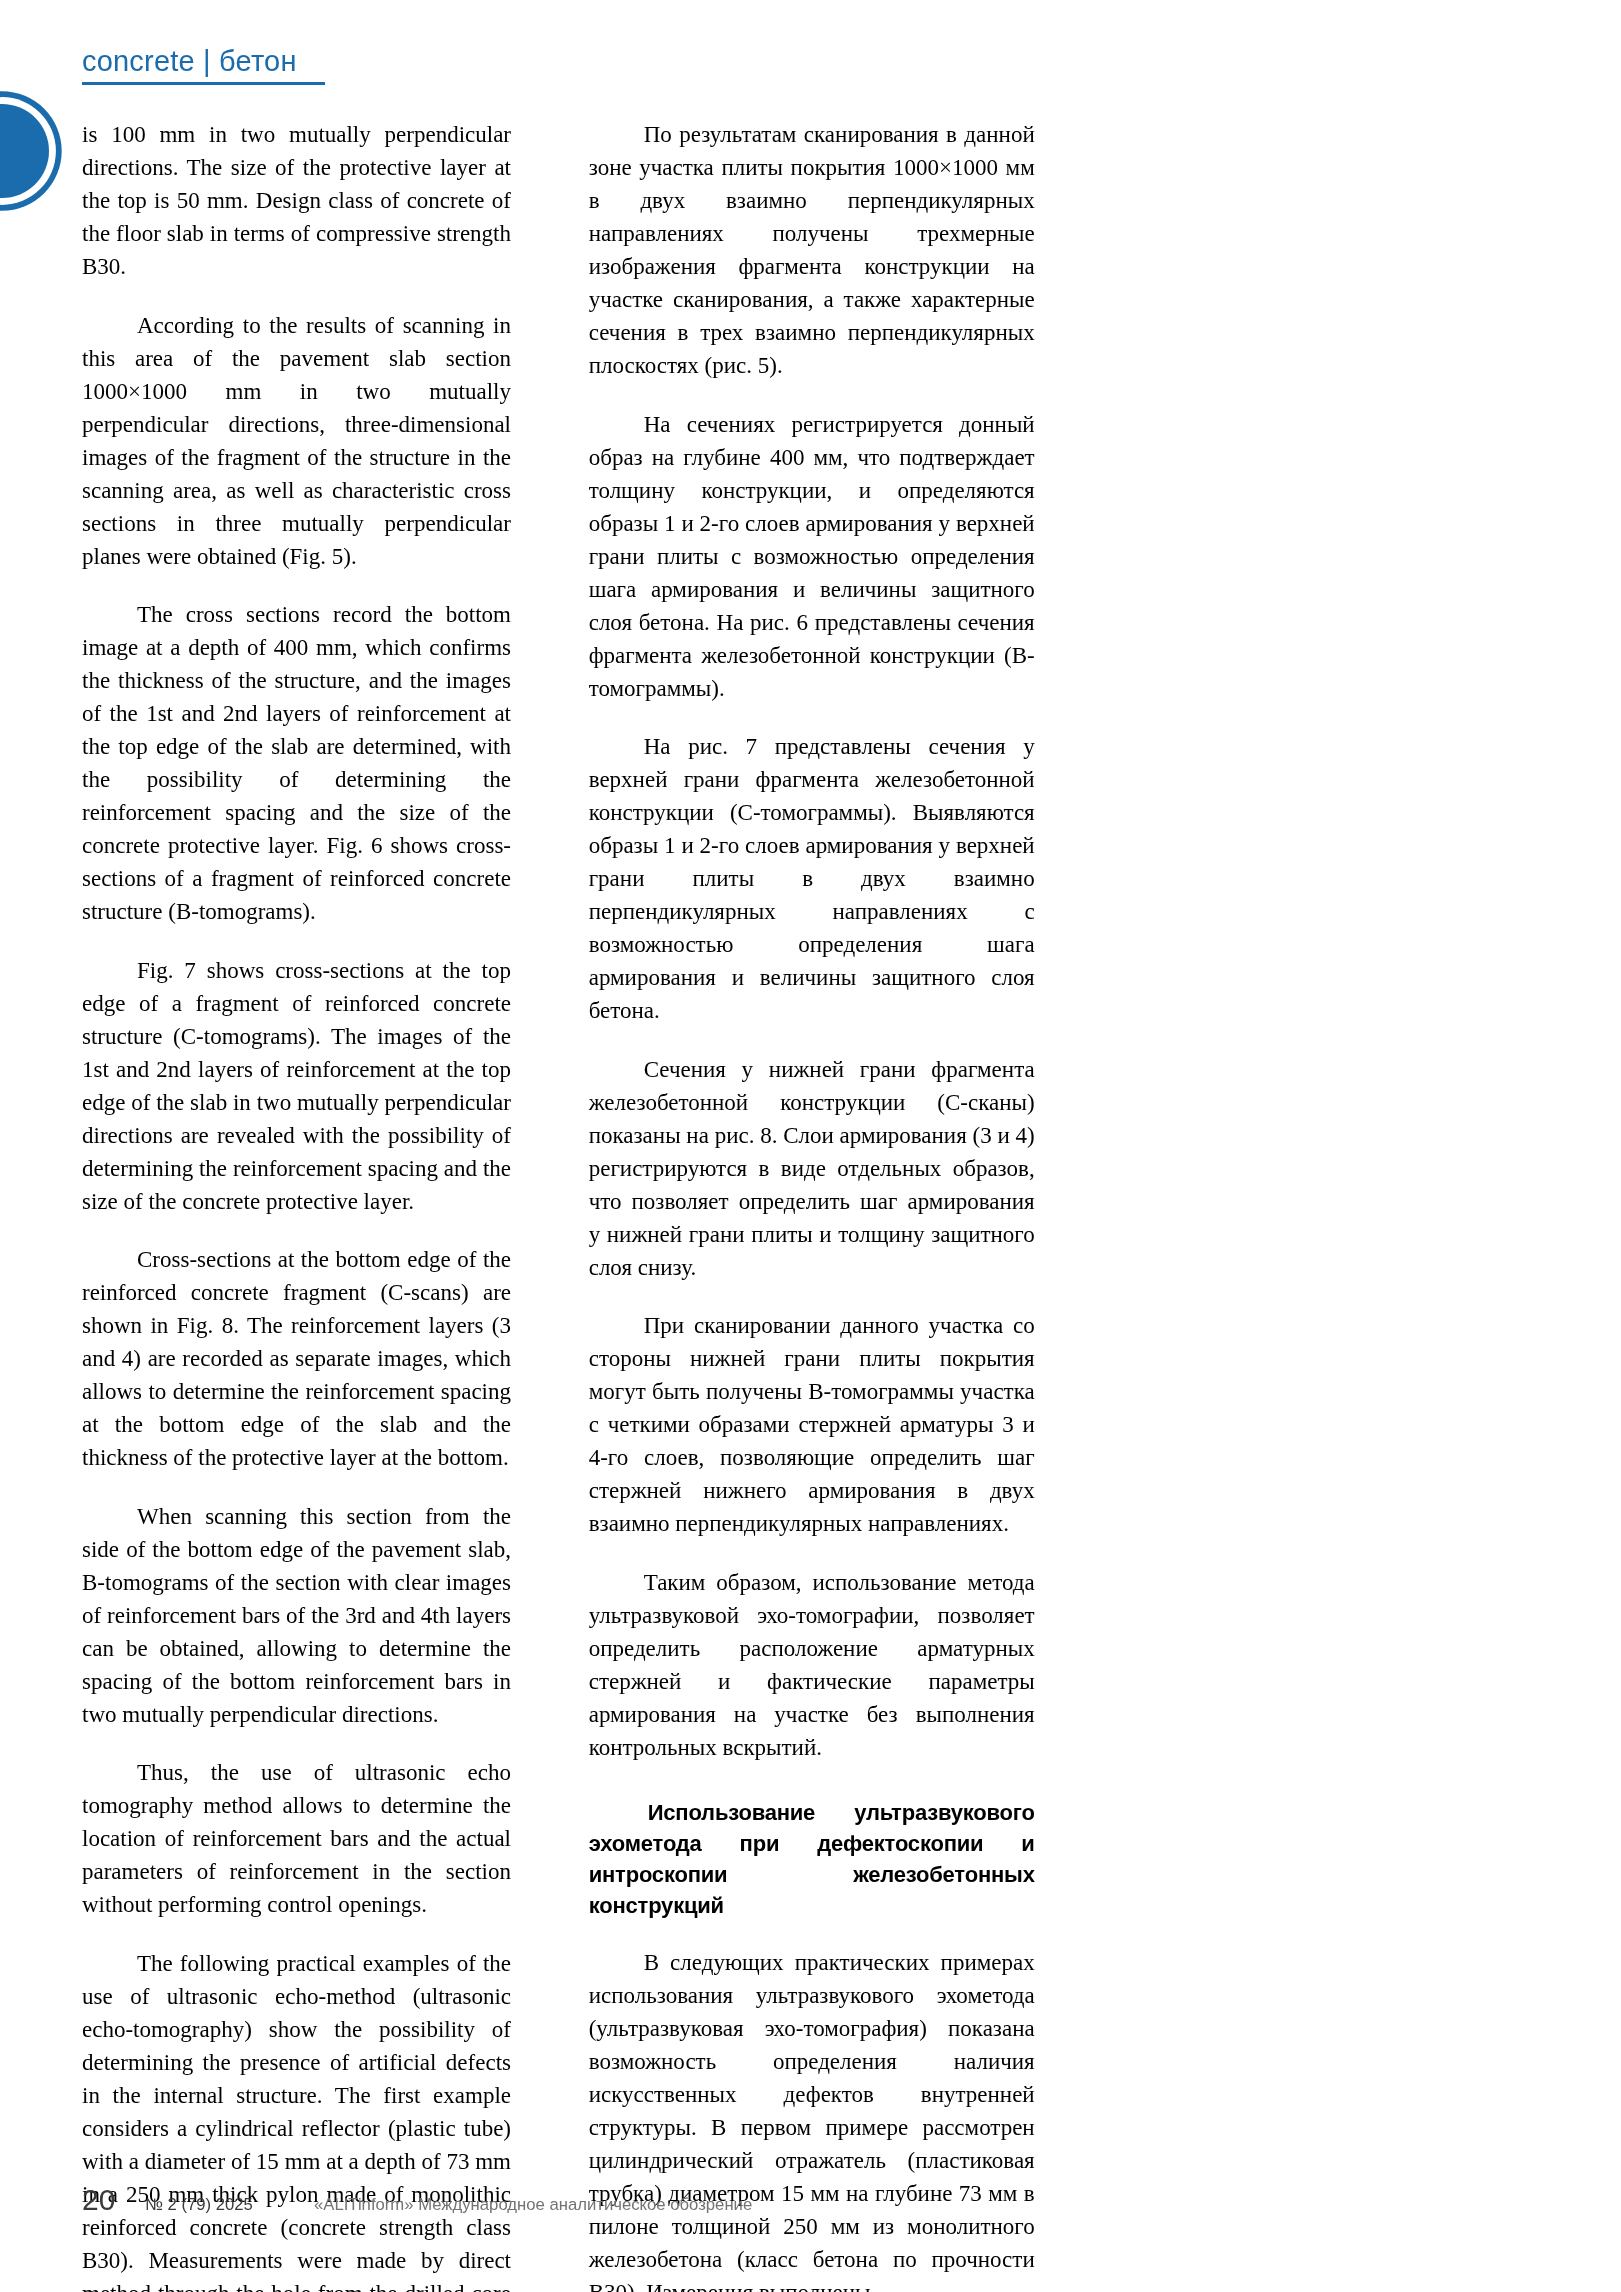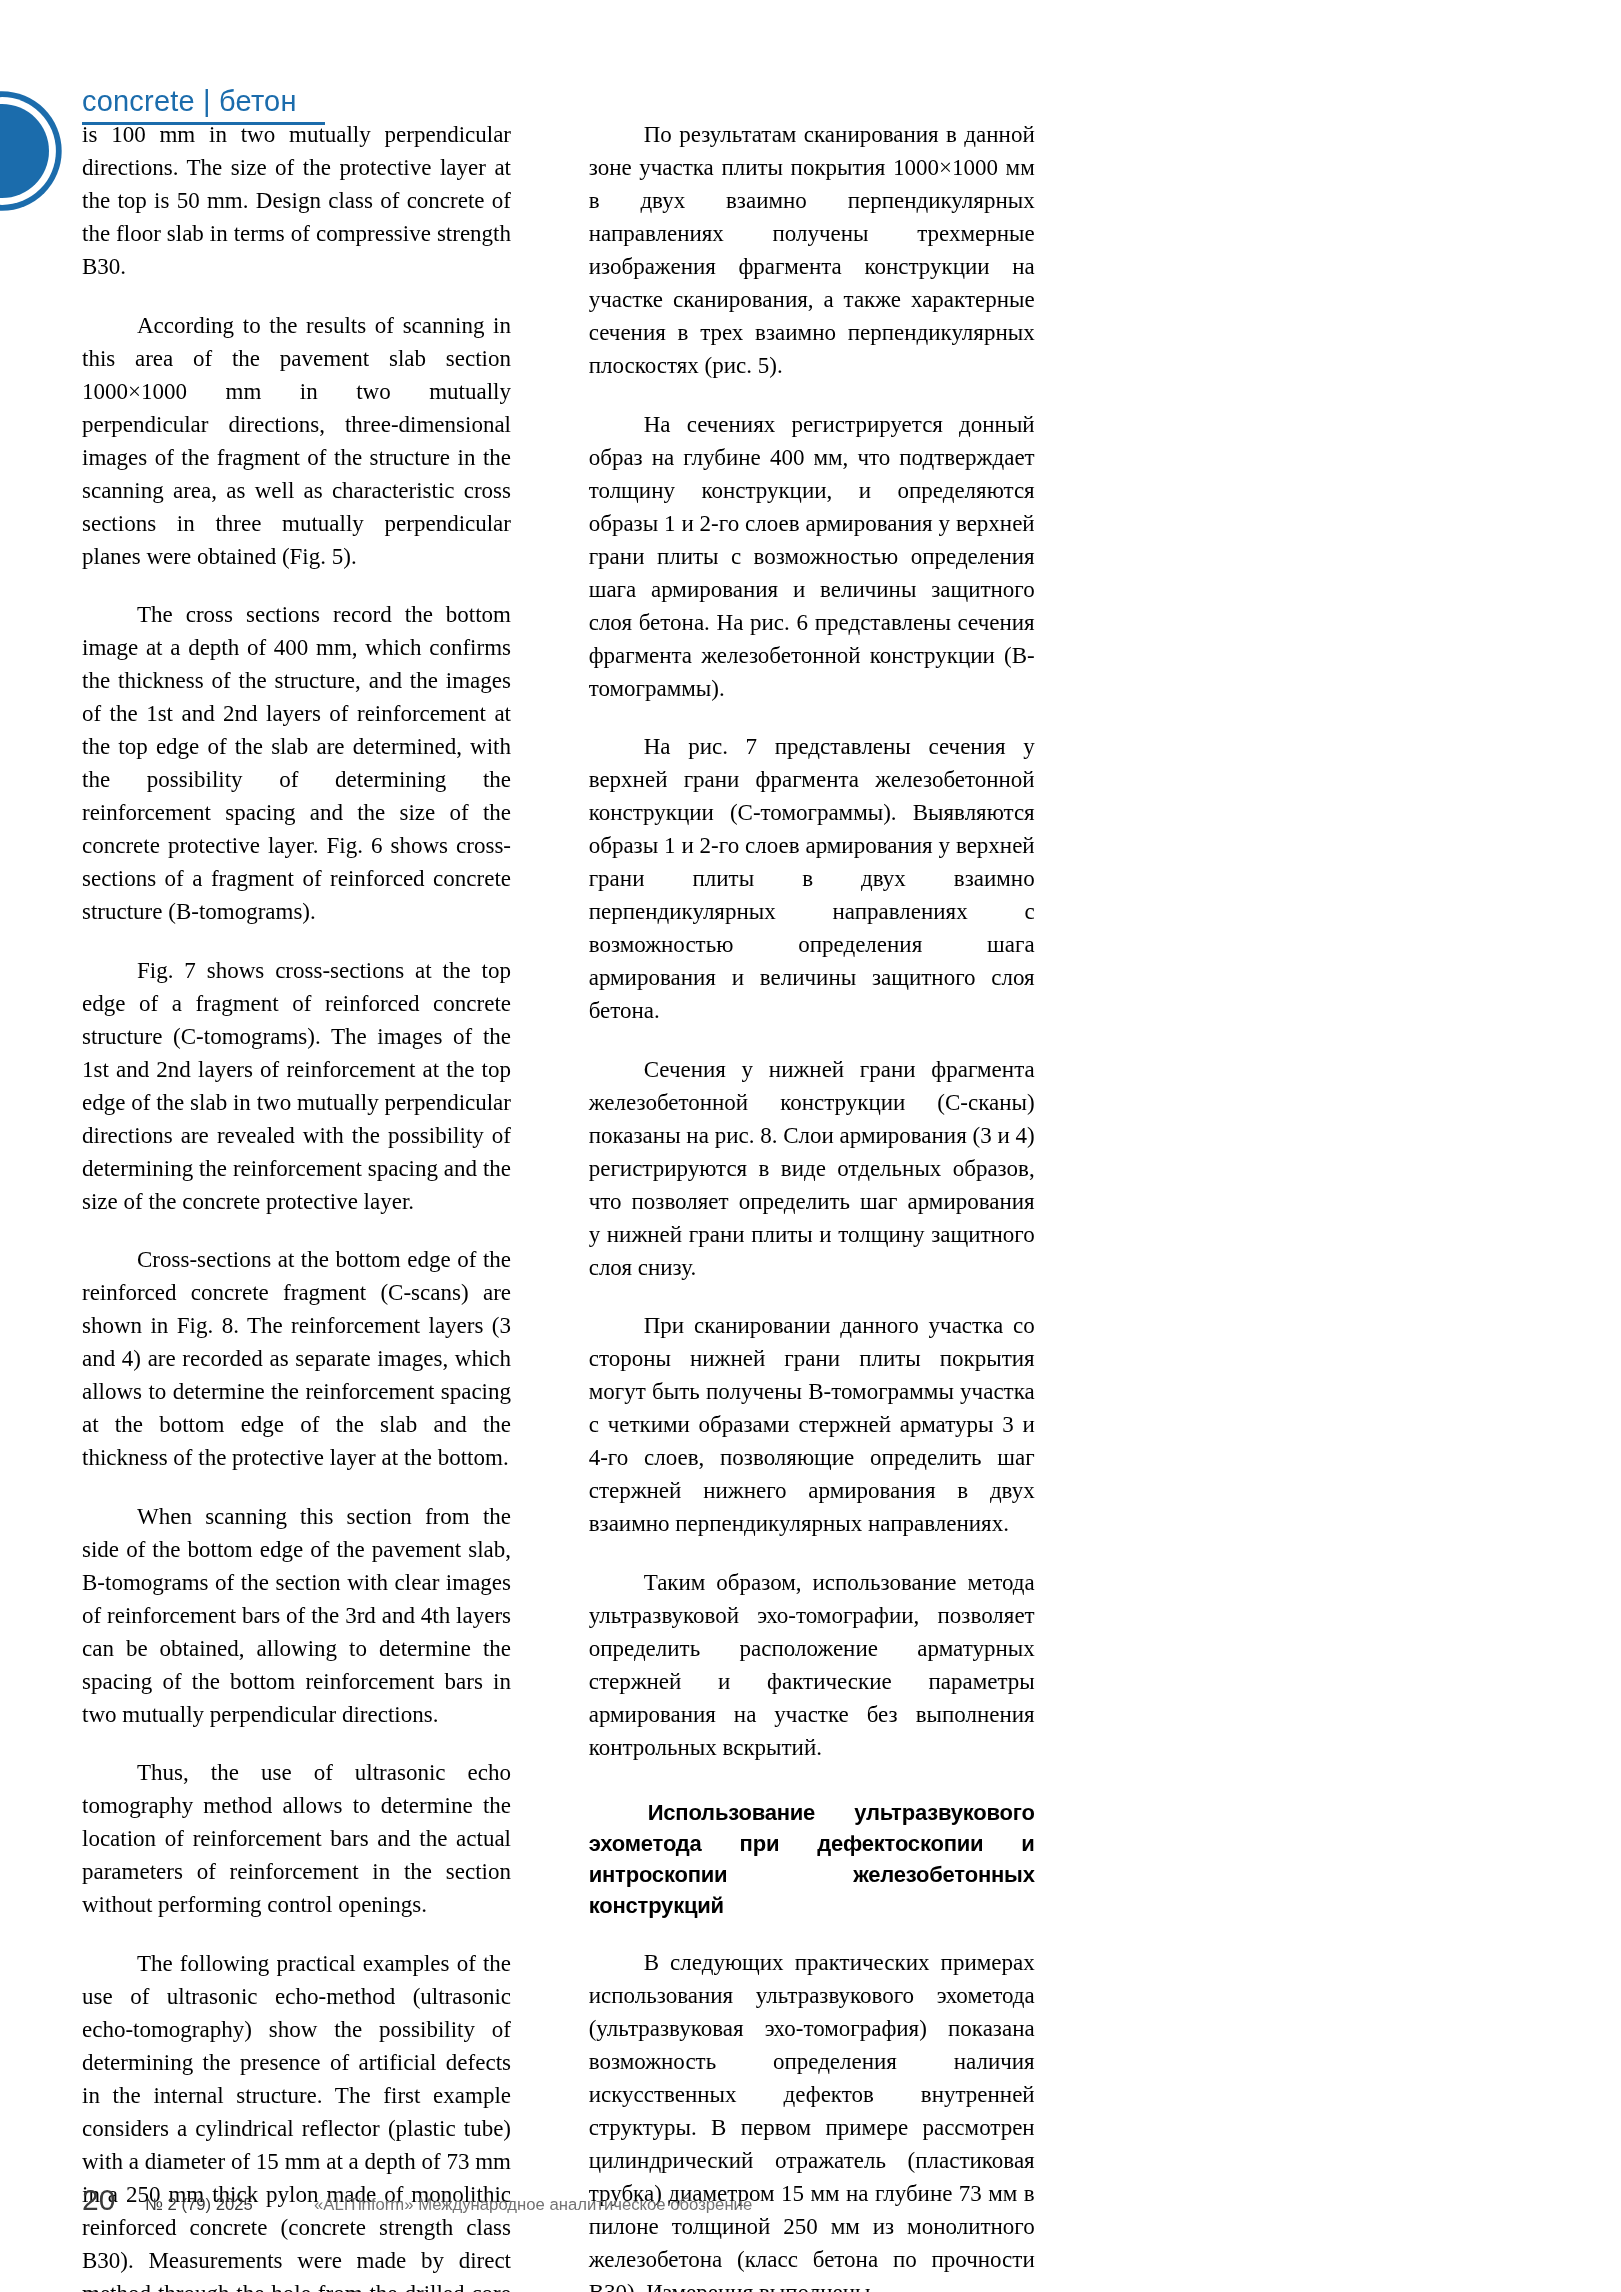--- a/index.html
+++ b/index.html
@@ -21,21 +21,20 @@
     inset: 0;
     background: #ffffff;
   }
 
   
   .runhead {
     position: absolute;
     left: 82px;
     top: 46px;
     width: 451px;
-    margin-top: 40px;
   }
   .runhead-text {
     font-family: "Liberation Sans", sans-serif;
     font-size: 29px;
     letter-spacing: 0.2px;
     color: #1b6cac;
     line-height: 1.05;
     white-space: nowrap;
   }
   .runhead-rule {

